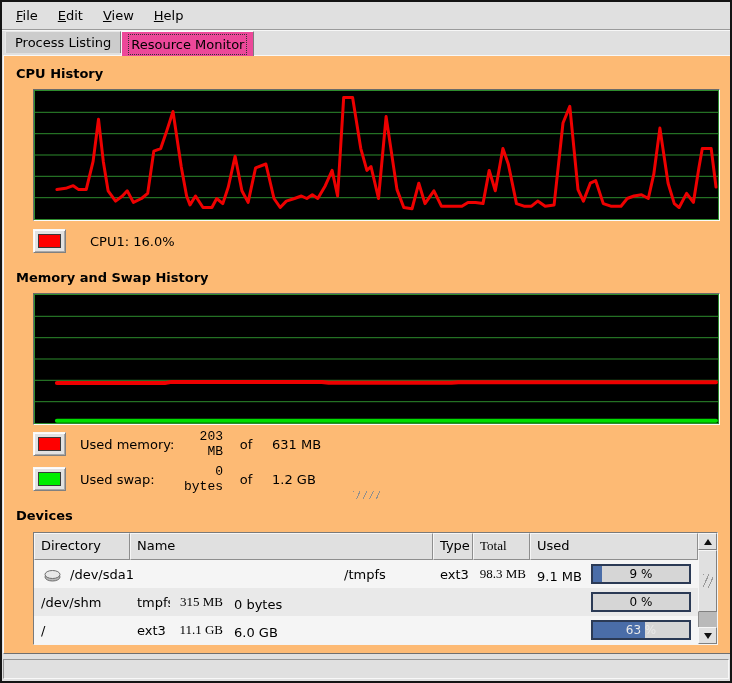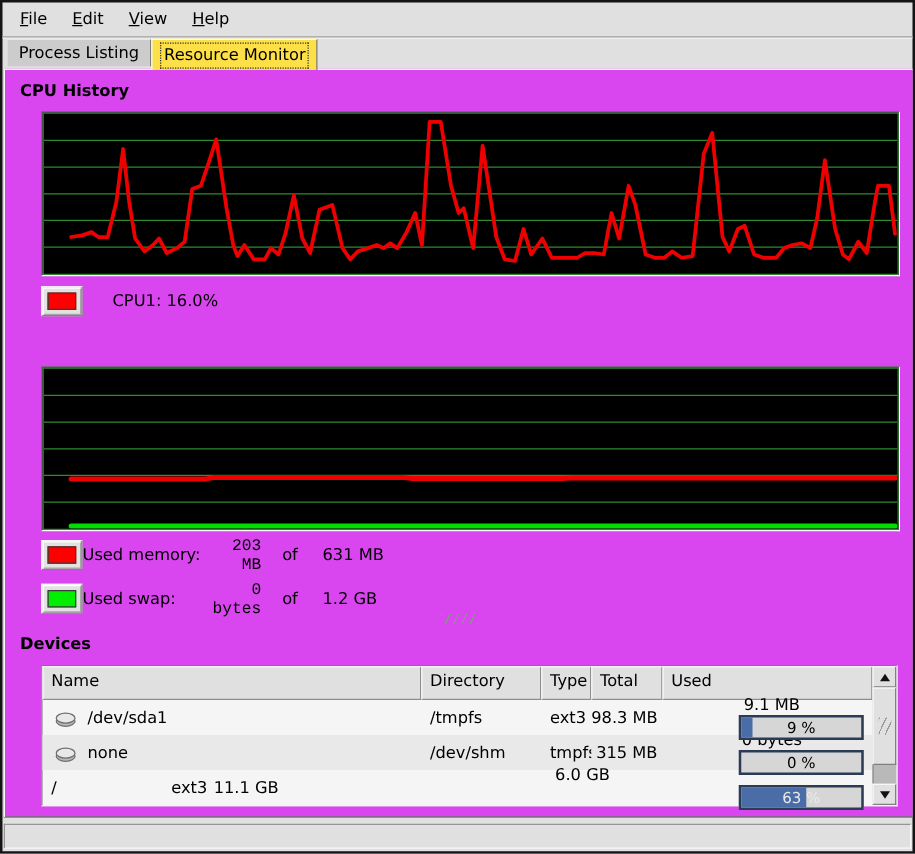--- a/index.html
+++ b/index.html
@@ -18,75 +18,75 @@
   .menubar-sep{ position:absolute; top:27px; left:0; right:0; height:2px;
     border-top:1px solid #9b9b9b; background:#f7f7f7; }
 
   
   .tabstrip{ position:absolute; top:29px; left:0; right:0; height:25px;
     display:flex; align-items:flex-start; padding-left:3px; }
   .tab{ position:relative; display:flex; align-items:center; padding:0 9px;
     border:1px solid #7d7d7d; border-bottom:none; cursor:default; }
   .tab.inactive{ height:22px; background:#cccccc;
     border-top-color:#e8e8e8; border-left-color:#e8e8e8; }
-  .tab.active{ height:25px; background:#fde047; z-index:3; margin-bottom:-1px;
+  .tab.active{ height:25px; background:#ec4899; z-index:3; margin-bottom:-1px;
     border-top-color:#f8f8f8; border-left-color:#f8f8f8; }
   .tab.active .tab-label{ outline:1px dotted #333; outline-offset:2px; }
 
   
   .page{ position:absolute; top:53px; left:1px; width:729px; height:599px;
-    background:#d946ef; border:1px solid;
+    background:#fdba74; border:1px solid;
     border-color:#f8f8f8 #6f6f6f #6f6f6f #f8f8f8; z-index:2; }
   .section-title{ position:absolute; left:12px; font-weight:bold; }
 
   
   .chart-frame{ position:absolute; left:29px; width:687px; height:132px;
     border:1px solid; border-color:#6a6a6a #fbfbfb #fbfbfb #6a6a6a; }
   .chart-inner{ width:100%; height:100%; border:1px solid #2d8c2d; background:#000; }
   .chart-inner svg{ display:block; width:683px; height:128px; }
 
   
   .legend-row{ position:absolute; left:29px; height:26px; display:flex; align-items:center; }
   .swatch-btn{ width:33px; height:24px; background:#e2e2e2;
     border:1px solid #808080; border-top-color:#f9f9f9; border-left-color:#f9f9f9;
     box-shadow:inset 1px 1px 0 #fdfdfd, inset -1px -1px 0 #a8a8a8;
     display:flex; align-items:center; justify-content:center; cursor:default; }
   .swatch-color{ width:23px; height:14px; border:1px solid #3a3a3a; }
   .cpu-gap{ margin-left:24px; }
-  .mem-label{ width:97px; }
+  .mem-label{ margin-left:14px; width:97px; }
   .mem-used{ width:46px; text-align:right;font-family:Liberation Mono, monospace; }
   .mem-of{ width:22px; margin-left:12px; text-align:center; }
   .mem-total{ margin-left:15px; }
 
   
   .pane-grip{ position:absolute; left:349px; width:30px; height:8px;
     background:repeating-linear-gradient(115deg,#8f8f8f 0 1px,transparent 1px 6px);
     cursor:row-resize; }
 
   
   .dev-table{ position:absolute; left:29px; top:476px; width:685px; height:113px;
     border:1px solid; border-color:#7a7a7a #f4f4f4 #f4f4f4 #7a7a7a; background:#f5f5f5; }
   .dev-header{ display:flex; width:calc(100% - 19px); height:27px; }
   .hcell{ background:#e0e0e0; border:1px solid;
     border-color:#f6f6f6 #8e8e8e #8e8e8e #f6f6f6;
     padding:4px 6px; white-space:nowrap; overflow:hidden; cursor:default; }
   .c-name{ flex:0 0 303px; }
   .c-dir{ flex:0 0 96px; }
   .c-type{ flex:0 0 40px; }
-  .c-total{ flex:0 0 57px; }
+  .c-total{ flex:0 0 57px;font-family:Liberation Serif, serif; }
   .c-used{ flex:1 1 auto; }
 
   .dev-row{ display:flex; align-items:center; width:calc(100% - 19px); height:28px; }
   .dev-row.alt{ background:#e9e9e9; }
   .cell{ white-space:nowrap; overflow:hidden; }
   .cell.c-name{ display:flex; align-items:flex-end; padding-left:10px; }
   .disk-icon{ width:17px; height:14px; margin-right:9px; flex:0 0 auto; }
   .cell.c-dir,.cell.c-type{ padding-left:7px; }
   .cell.c-total{ text-align:right; padding-right:4px; }
-  .cell.c-used{ display:flex; align-items:center; padding-left:7px;flex-direction:column; }
+  .cell.c-used{ display:flex; align-items:flex-end; padding-left:7px; }
 
   .pbar{ position:relative; width:100px; height:20px; margin-left:auto; margin-right:7px;
     border:2px solid #2b3a55; background:#d6d6d6; }
   .pbar-fill{ position:absolute; left:0; top:0; bottom:0; background:#4a6da8; }
   .pbar-label{ position:absolute; inset:0; text-align:center; line-height:16px; font-size:12px; }
 
   
   .vscroll{ position:absolute; right:0; top:0; bottom:0; width:19px;
     background:#cfcfcf; display:flex; flex-direction:column; }
   .sb-btn{ height:17px; background:#e0e0e0; border:1px solid #808080;
@@ -146,20 +146,21 @@
       </div>
     </div>
 
     <div class="legend-row" style="top:172px">
       <span class="swatch-btn">
         <span class="swatch-color" style="background: rgb(255, 0, 0);"></span>
       </span>
       <span class="cpu-gap">CPU1: 16.0%</span>
     </div>
 
+    <div class="section-title" style="top:214px">Memory and Swap History</div>
 
     <div class="chart-frame" style="top:237px">
       <div class="chart-inner">
         <svg viewBox="0 0 683 128" preserveAspectRatio="none">
             <line x1="0" x2="683" y1="21.3" y2="21.3" stroke="#2d8c2d" stroke-width="1"></line>
             <line x1="0" x2="683" y1="42.7" y2="42.7" stroke="#2d8c2d" stroke-width="1"></line>
             <line x1="0" x2="683" y1="64.0" y2="64.0" stroke="#2d8c2d" stroke-width="1"></line>
             <line x1="0" x2="683" y1="85.3" y2="85.3" stroke="#2d8c2d" stroke-width="1"></line>
             <line x1="0" x2="683" y1="106.7" y2="106.7" stroke="#2d8c2d" stroke-width="1"></line>
             <polyline points="21.9,88.1 129.8,88.1 136.6,86.9 286.9,86.9 293.7,87.7 416.6,87.7 423.5,87.3 681.0,87.3" fill="none" stroke="#ee0000" stroke-width="4" stroke-linejoin="round" stroke-linecap="round"></polyline>
@@ -187,22 +188,22 @@
       <span class="mem-of">of</span>
       <span class="mem-total">1.2 GB</span>
     </div>
 
     <div class="pane-grip" style="top:435px"></div>
 
     <div class="section-title" style="top:452px">Devices</div>
 
     <div class="dev-table">
       <div class="dev-header">
+        <div class="hcell c-dir">Directory</div>
         <div class="hcell c-name">Name</div>
-        <div class="hcell c-dir">Directory</div>
         <div class="hcell c-type">Type</div>
         <div class="hcell c-total">Total</div>
         <div class="hcell c-used">Used</div>
       </div>
 
       <div class="dev-row">
         <div class="cell c-name">
           <svg class="disk-icon" viewBox="0 0 17 14">
             <ellipse cx="8.5" cy="9" rx="7.5" ry="4" fill="#b9b9b9" stroke="#6e6e6e" stroke-width="1"></ellipse>
             <ellipse cx="8.5" cy="6.5" rx="7.5" ry="4" fill="#e8e8e8" stroke="#6e6e6e" stroke-width="1"></ellipse>
@@ -215,27 +216,20 @@
         <div class="cell c-used">
           <span>9.1 MB</span>
           <div class="pbar">
             <div class="pbar-fill" style="width: 9%;"></div>
             <div class="pbar-label" style="color: rgb(0, 0, 0);">9 %</div>
           </div>
         </div>
       </div>
 
       <div class="dev-row alt">
-        <div class="cell c-name">
-          <svg class="disk-icon" viewBox="0 0 17 14">
-            <ellipse cx="8.5" cy="9" rx="7.5" ry="4" fill="#b9b9b9" stroke="#6e6e6e" stroke-width="1"></ellipse>
-            <ellipse cx="8.5" cy="6.5" rx="7.5" ry="4" fill="#e8e8e8" stroke="#6e6e6e" stroke-width="1"></ellipse>
-          </svg>
-          <span>none</span>
-        </div>
         <div class="cell c-dir">/dev/shm</div>
         <div class="cell c-type">tmpfs</div>
         <div class="cell c-total">315 MB</div>
         <div class="cell c-used">
           <span>0 bytes</span>
           <div class="pbar">
             <div class="pbar-fill" style="width: 0%;"></div>
             <div class="pbar-label" style="color: rgb(0, 0, 0);">0 %</div>
           </div>
         </div>

